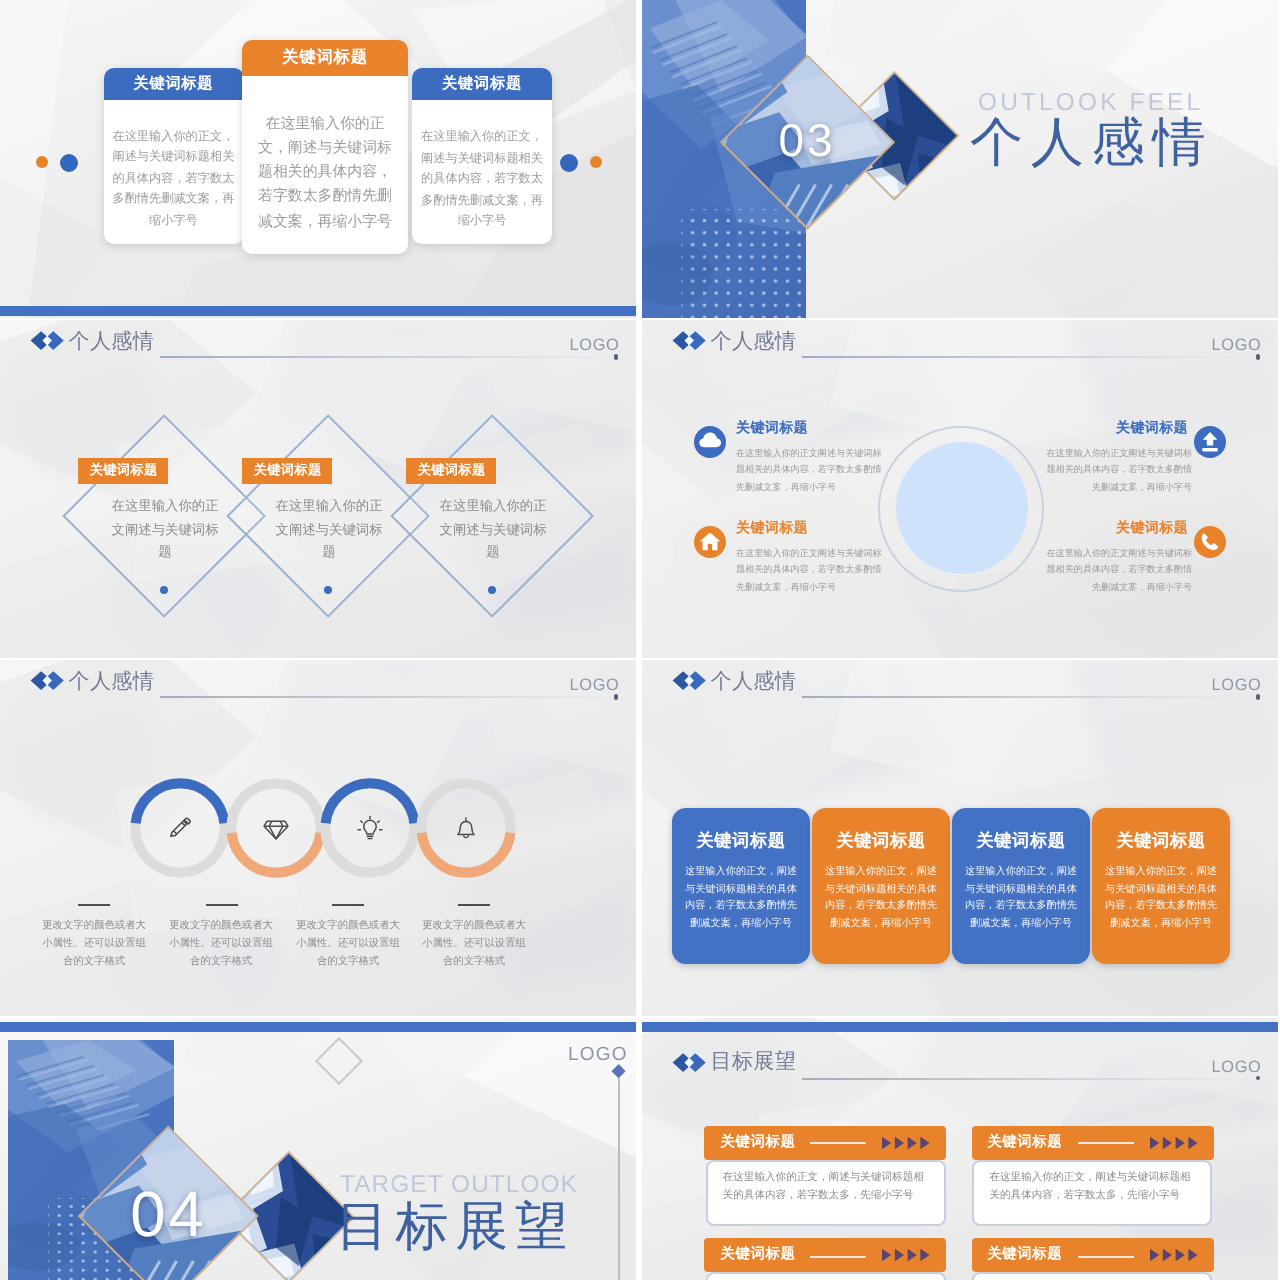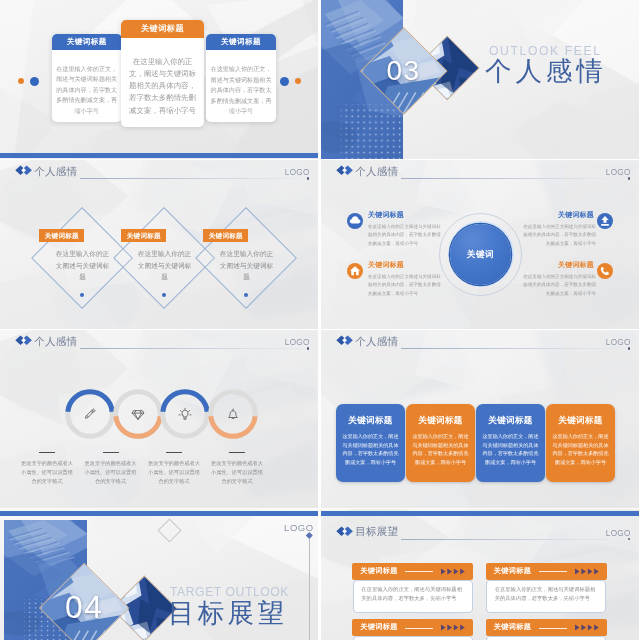--- a/index.html
+++ b/index.html
@@ -242,21 +242,21 @@
             <path d="M58 88 L72 64"></path>
             <path d="M66 88 L80 64"></path>
       </g>
       <g fill="#ffffff" opacity=".55">
         <polygon points="40,40 74,32 80,44 46,54"></polygon>
       </g>
       <rect width="88" height="88" fill="#3f68b0" opacity=".18"></rect>
     </svg>
   </div>
   <div style="position:absolute;left:51.74px;top:40.24px;width:61.52px;height:61.52px;display:flex;align-items:center;justify-content:center;z-index:2;">
-    <span style="font-size:28px;color:#ffffff;font-weight:normal;letter-spacing:1.5px;line-height:1;text-shadow:0 1px 3px rgba(25,45,90,.5);">03</span>
+    <span style="font-size:23px;color:#ffffff;font-weight:normal;letter-spacing:1.5px;line-height:1;text-shadow:0 1px 3px rgba(25,45,90,.5);">03</span>
   </div>
   <div class="sect-eyebrow" style="left:168px;top:44px;font-size:12.2px;letter-spacing:1.6px;">OUTLOOK FEEL</div>
   <div class="sect-title" style="left:164px;top:56px;font-size:26.5px;letter-spacing:3.9px;">个人感情</div>
 </div>
 
 <div class="slide c0 r1">
   <svg class="bgs" viewBox="0 0 318 158" preserveAspectRatio="none">
     <defs>
           <linearGradient id="bgS3" x1="0" y1="0" x2=".7" y2="1">
       <stop offset="0" stop-color="#f7f7f7"></stop>
@@ -368,23 +368,20 @@
       <polygon points="12.2,0.6 17.7,5.5 12.2,10.4 6.7,5.5" fill="#3a68bd"></polygon>
       <polygon points="9.0,2.9 11.5,5.5 9.0,8.1 6.5,5.5" fill="#f5f9ff"></polygon>
     </svg>
     <div class="htitle">个人感情</div>
     <div class="hrule" style="left:80px;right:12px;"></div>
     <div class="hlogo" style="left:284.8px;">LOGO</div>
     <span class="hdot" style="left:306.6px;"></span>
   </div>
   <span class="hub-out" style="left:118px;top:52.5px;width:83px;height:83px;border:1px solid #c9d2e0;box-sizing:border-box;"></span>
   <span style="position:absolute;left:126.5px;top:61px;width:66px;height:66px;border-radius:50%;background:#cfe2fb;"></span>
-  <div class="hub-in" style="left:129px;top:63.5px;width:61px;height:61px;">
-    <span style="font-size:8.6px;line-height:61px;letter-spacing:.6px;">关键词</span>
-  </div>
   <span class="ic" style="left:26px;top:53px;width:16px;height:16px;background:#3b6cc0;">
     <svg width="16" height="16" viewBox="0 0 18 17">
           <path d="M5.6 11.4h6.9c1.5 0 2.7-1.1 2.7-2.5 0-1.3-1-2.4-2.3-2.5C12.6 4.5 11 3.2 9.1 3.2 7.1 3.2 5.4 4.7 5.2 6.6 3.9 6.7 3 7.7 3 8.9c0 1.4 1.2 2.5 2.6 2.5z" fill="#fff"></path>
         </svg>
   </span>
   <div class="it-title" style="left:47px;top:50px;width:70px;text-align:left;color:#3b6cc0;">关键词标题</div>
   <div class="it-body" style="left:47px;top:63px;width:76px;text-align:left;">在这里输入你的正文阐述与关键词标题相关的具体内容，若字数太多酌情先删减文案，再缩小字号</div>
   <span class="ic" style="left:26px;top:103px;width:16px;height:16px;background:#e8832c;">
     <svg width="16" height="16" viewBox="0 0 18 17">
           <path d="M9 3.1 3.3 8.1h1.5v5.1h3V9.6h2.4v3.6h3V8.1h1.5z" fill="#fff"></path>

